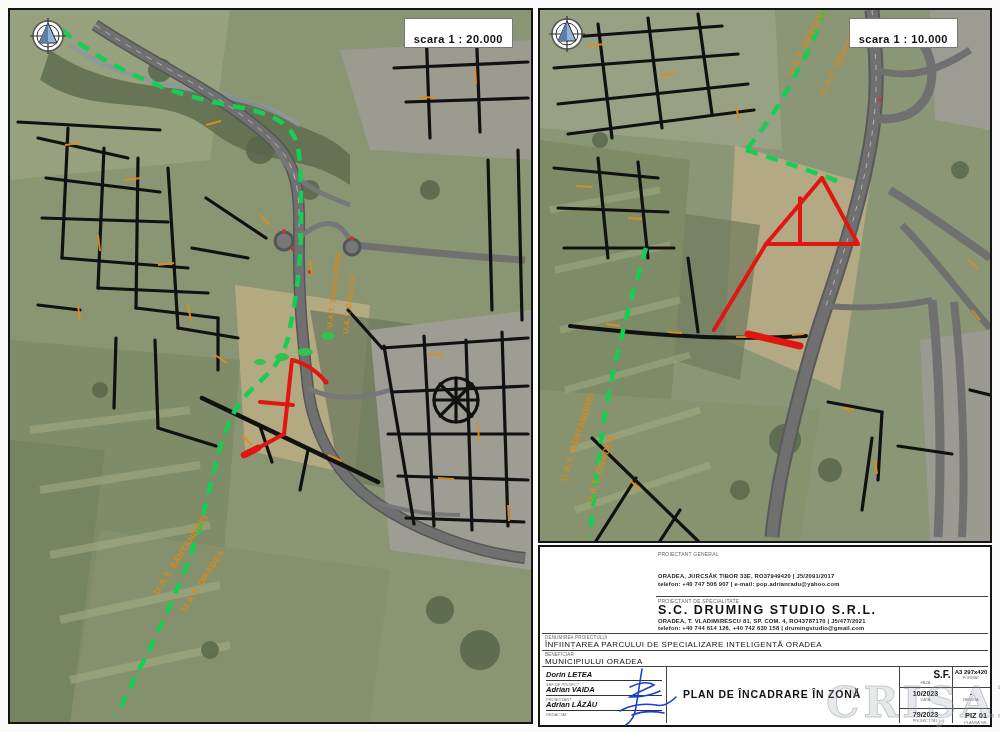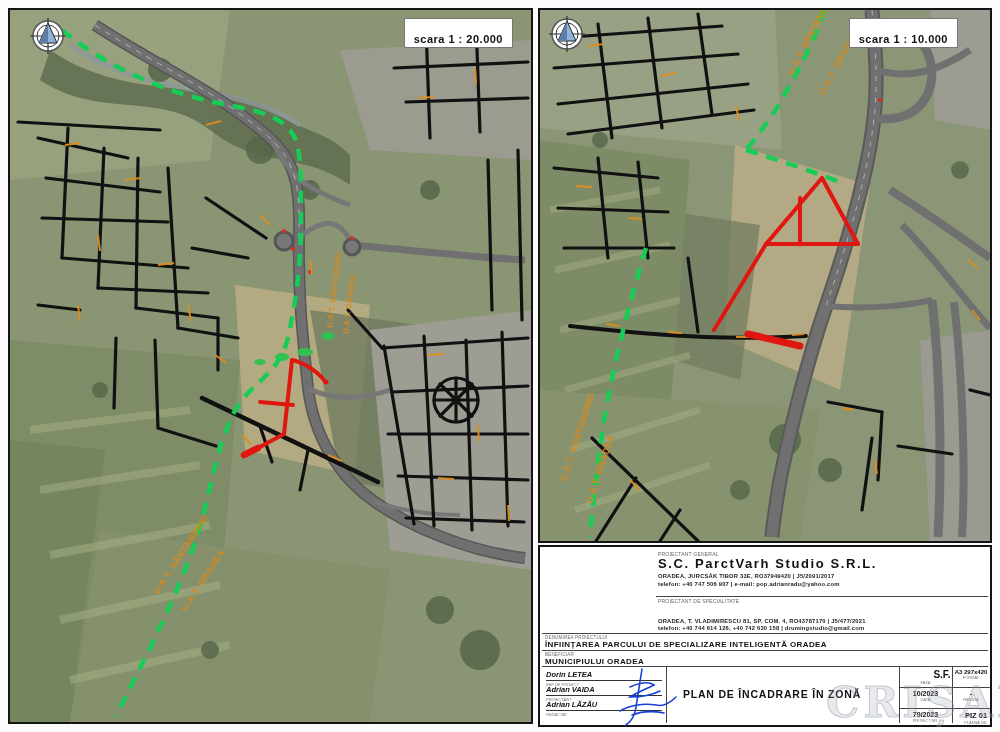--- a/index.html
+++ b/index.html
@@ -26,21 +26,21 @@
   .title-block{
     position:absolute;left:538px;top:545px;width:454px;height:182px;
     border:2px solid #141414;background:#fff;box-sizing:border-box;z-index:2;
   }
   .tb-abs{position:absolute;}
   .hline{position:absolute;height:1px;background:#444;}
   .vline{position:absolute;width:1px;background:#444;}
   .tb-tiny{font-size:5px;color:#666;letter-spacing:.2px;white-space:nowrap;}
   .tb-name{font-size:13px;font-weight:bold;color:#111;letter-spacing:1.6px;white-space:nowrap;}
   .tb-addr{font-size:5.8px;font-weight:bold;color:#222;letter-spacing:.2px;white-space:nowrap;}
-  .tb-proj{font-size:8px;font-weight:bold;color:#111;letter-spacing:.4px;white-space:nowrap;}
+  .tb-proj{font-size:8px;font-weight:normal;color:#111;letter-spacing:.4px;white-space:nowrap;}
   .person{position:absolute;left:6px;width:116px;font-style:italic;}
   .person .p-name{font-size:7.5px;font-weight:bold;color:#111;border-bottom:1px solid #333;padding-bottom:1px;white-space:nowrap;}
   .person .p-role{font-size:4px;color:#777;margin-top:.5px;white-space:nowrap;}
   .draw-title{
     position:absolute;left:128px;top:141px;width:208px;text-align:center;
     font-size:10.5px;font-weight:bold;color:#111;letter-spacing:.8px;white-space:nowrap;
   }
   .meta-cell{position:absolute;text-align:center;box-sizing:border-box;}
   .meta-val{font-size:7px;font-weight:bold;color:#111;white-space:nowrap;}
   .meta-lab{font-size:4px;color:#777;white-space:nowrap;}
@@ -334,26 +334,26 @@
       <path d="M27,11 L36,31 L18,31 Z" fill="#8fb3da" stroke="#222" stroke-width="1"></path>
       <path d="M27,11 L27,31 L18,31 Z" fill="#5d7fa6"></path>
     </g>
   </svg>
   <div class="scale-badge" id="scale-right">scara 1 : 10.000</div>
 </div>
 
 <div class="title-block">
 
   <div class="tb-abs tb-tiny" style="left:118px;top:4px;">PROIECTANT GENERAL</div>
-  <div class="tb-abs tb-name" style="left:118px;top:9px;">S.C. ParctVarh Studio S.R.L.</div>
   <div class="tb-abs tb-addr" style="left:118px;top:26px;">ORADEA, JURCSÁK TIBOR 33E, RO37949420 | J5/2091/2017</div>
   <div class="tb-abs tb-addr" style="left:118px;top:34px;">telefon: +40 747 506 907 | e-mail: pop.adrianradu@yahoo.com</div>
   <div class="hline" style="left:116px;right:2px;top:49px;"></div>
 
   <div class="tb-abs tb-tiny" style="left:118px;top:51px;">PROIECTANT DE SPECIALITATE</div>
+  <div class="tb-abs tb-name" style="left:118px;top:56px;font-size:12.5px;">S.C. DRUMING STUDIO S.R.L.</div>
   <div class="tb-abs tb-addr" style="left:118px;top:71px;">ORADEA, T. VLADIMIRESCU 81, SP. COM. 4, RO43787170 | J5/477/2021</div>
   <div class="tb-abs tb-addr" style="left:118px;top:78px;">telefon: +40 744 614 126, +40 742 630 158 | drumingstudio@gmail.com</div>
   <div class="hline" style="left:2px;right:2px;top:86px;"></div>
 
   <div class="tb-abs tb-tiny" style="left:5px;top:88px;font-size:4.5px;">DENUMIREA PROIECTULUI</div>
   <div class="tb-abs tb-proj" style="left:5px;top:93px;">ÎNFIINȚAREA PARCULUI DE SPECIALIZARE INTELIGENTĂ ORADEA</div>
   <div class="hline" style="left:2px;right:2px;top:103px;"></div>
 
   <div class="tb-abs tb-tiny" style="left:5px;top:105px;font-size:4.5px;">BENEFICIAR</div>
   <div class="tb-abs tb-proj" style="left:5px;top:110px;">MUNICIPIULUI ORADEA</div>

